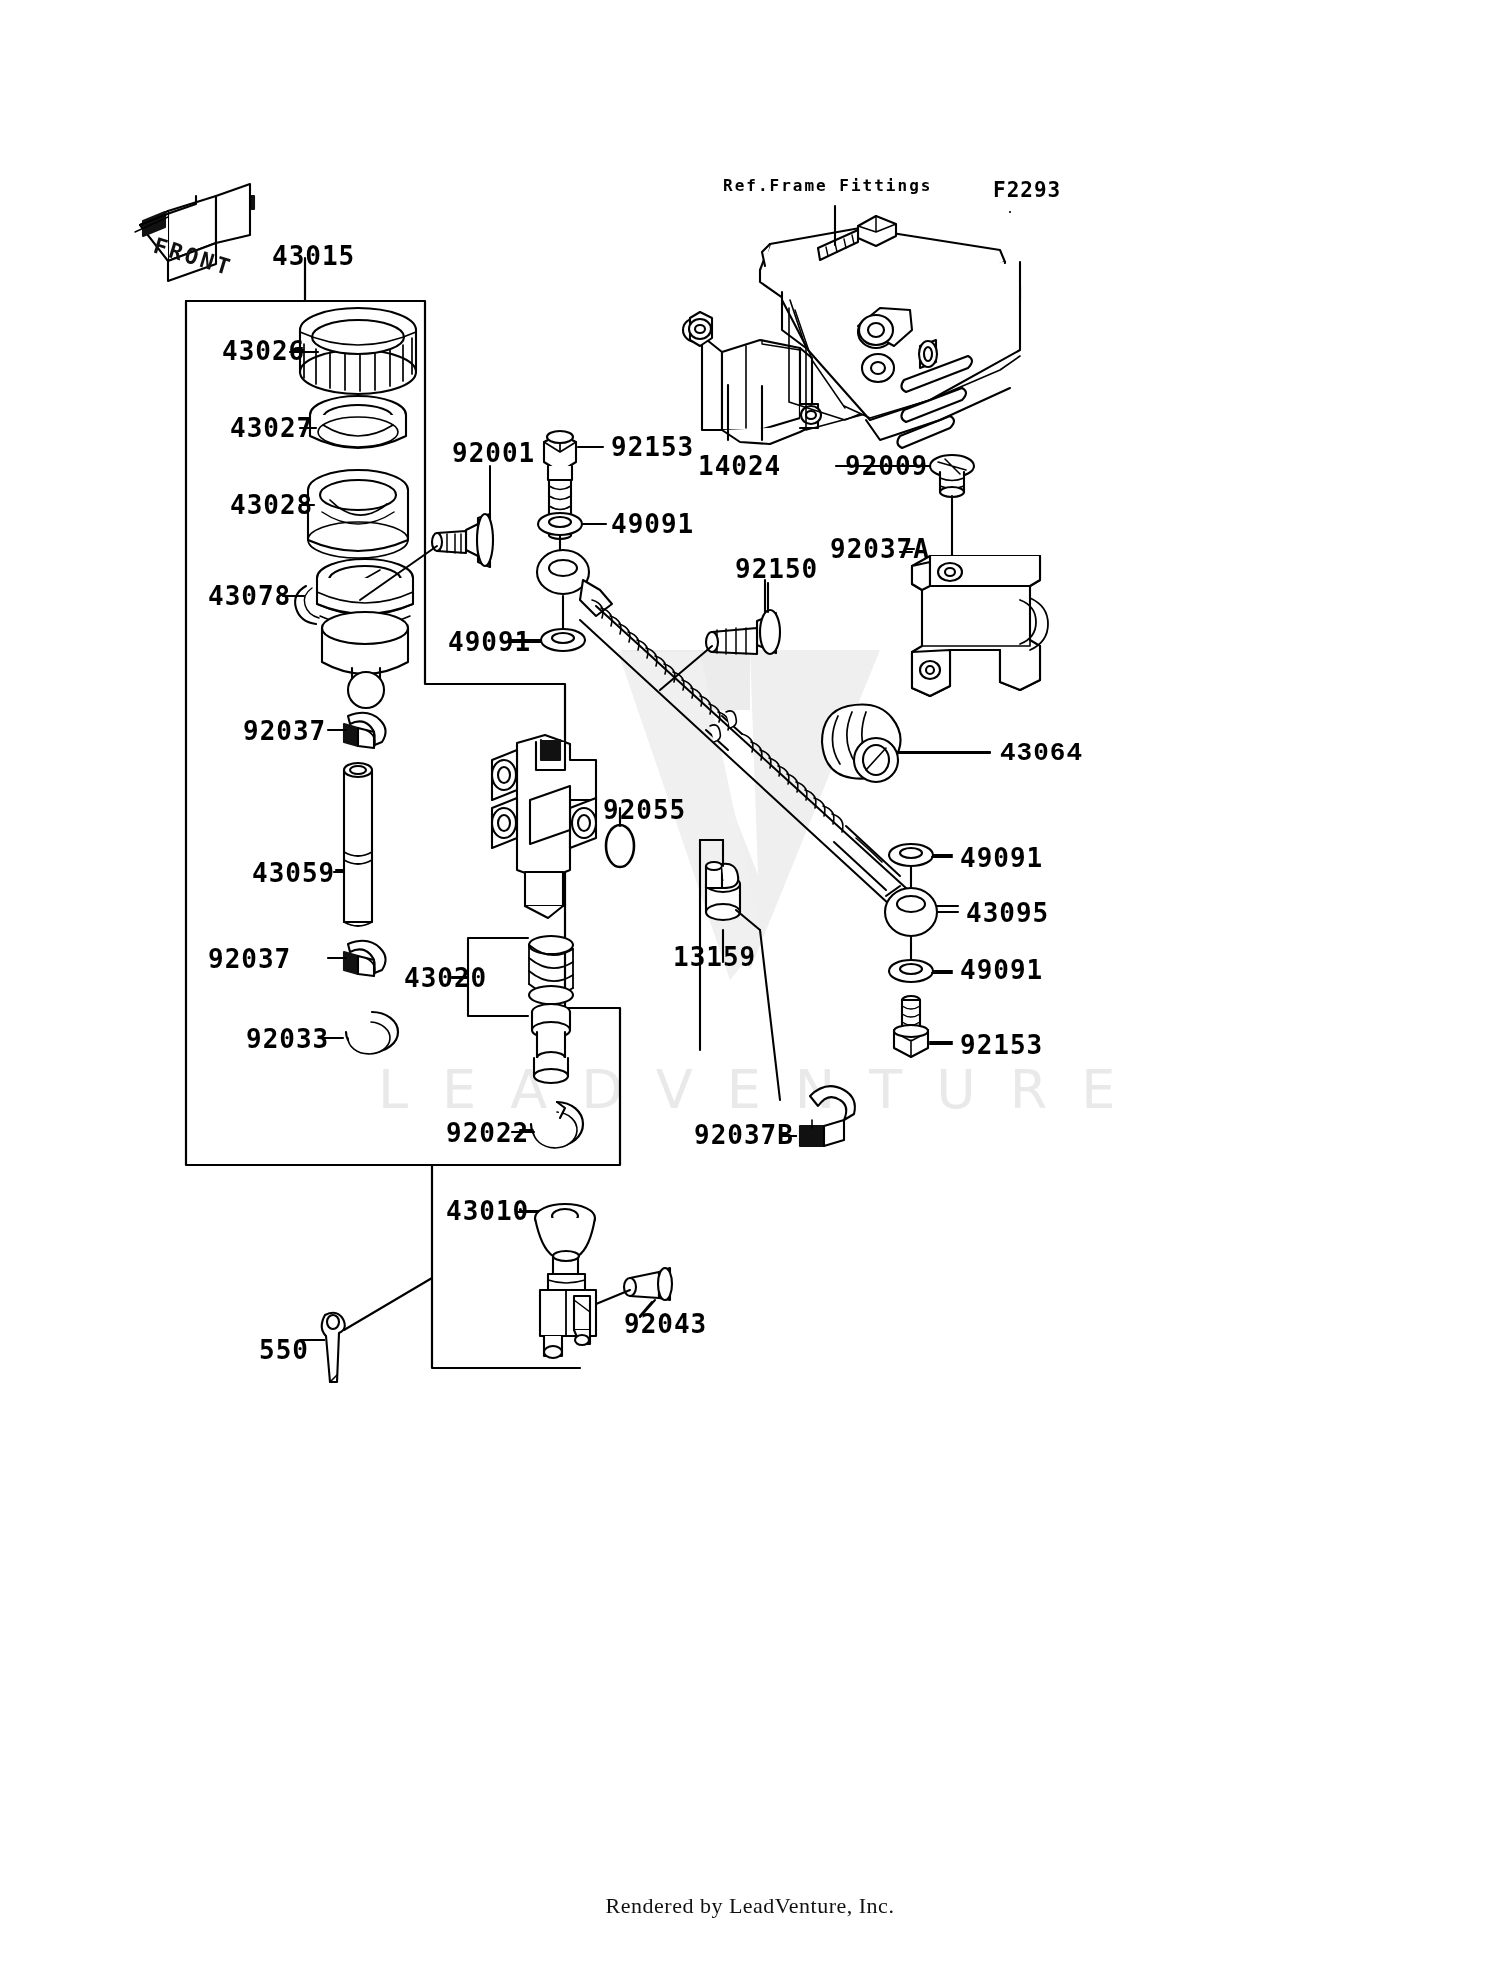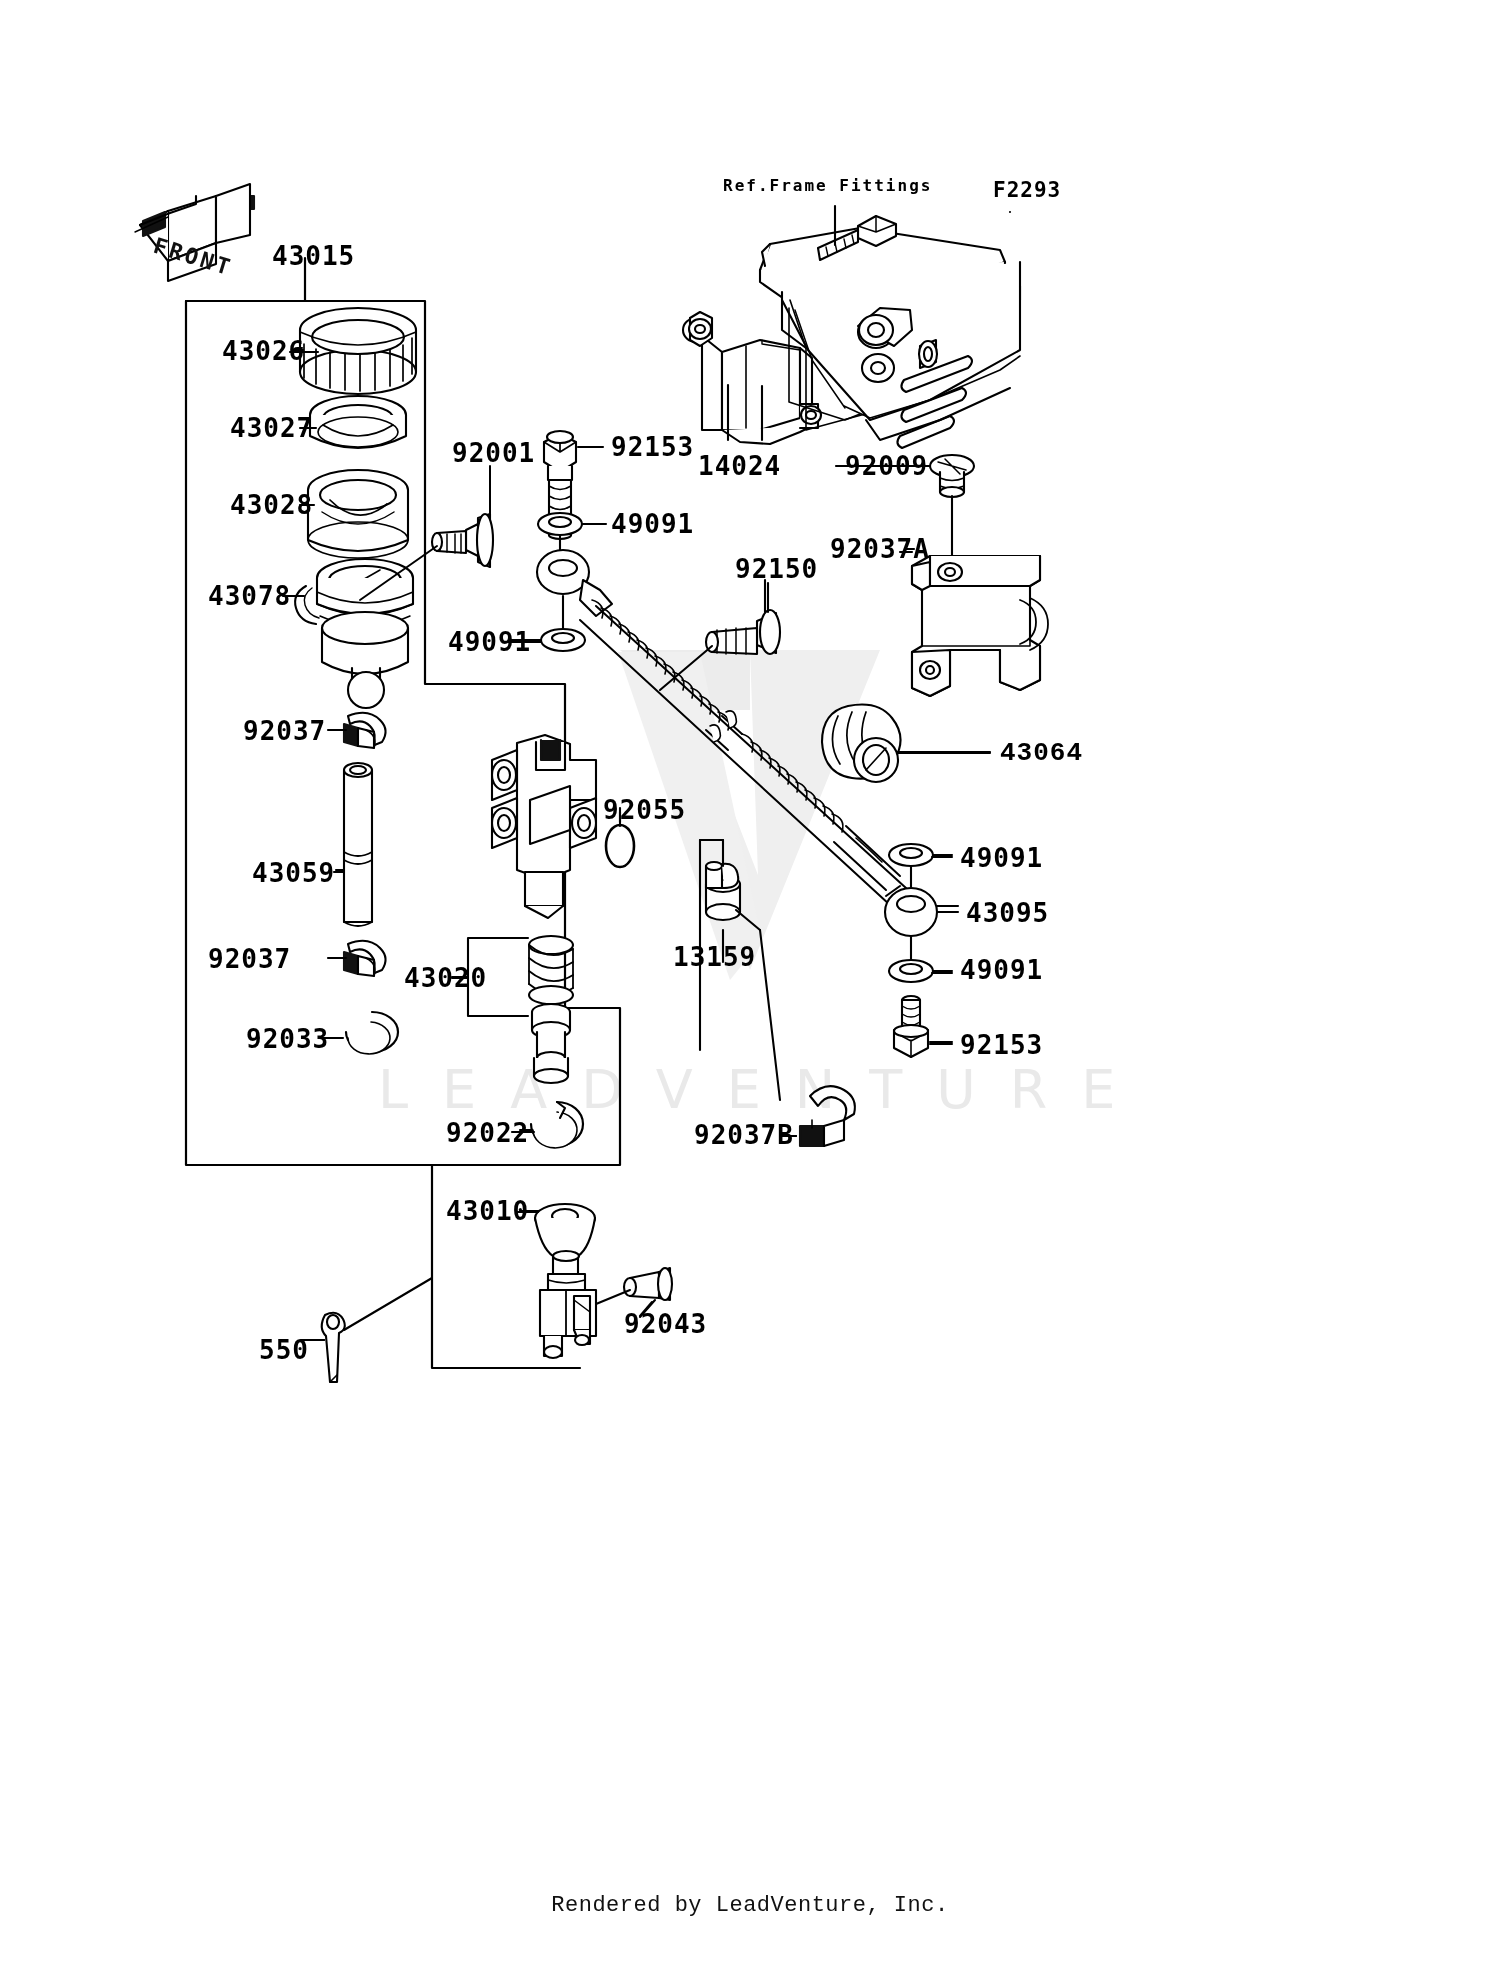--- a/index.html
+++ b/index.html
@@ -16,21 +16,21 @@
     color:#000;
     white-space:pre;
     letter-spacing:1px;
     line-height:1;
   }
   .lbl.n{font-size:26px;}
   .lbl.hdr{font-size:16px;letter-spacing:2px;}
   .lbl.code{font-size:21px;letter-spacing:1px;font-weight:700;}
   .footer{
     position:absolute;left:0;right:0;top:1893px;text-align:center;
-    font-family:Liberation Mono, monospace;font-size:22px;color:#111;
+    font-family:Liberation Serif, serif;font-size:22px;color:#111;
     letter-spacing:.5px;
   }
   svg{position:absolute;left:0;top:0;}
   .wm{
     position:absolute;
     font-family:"DejaVu Sans", sans-serif;
     color:#e9e9e9;
     font-weight:400;
     user-select:none;
     pointer-events:none;

